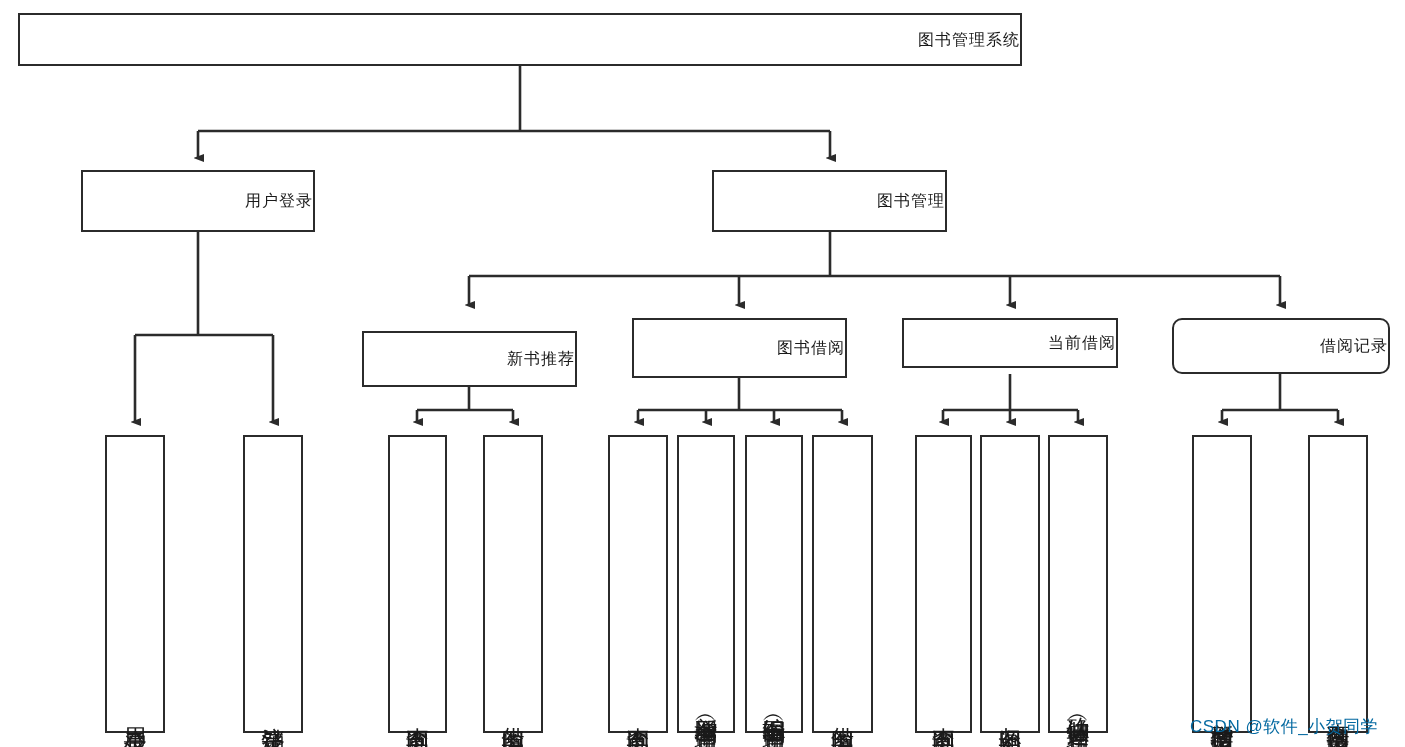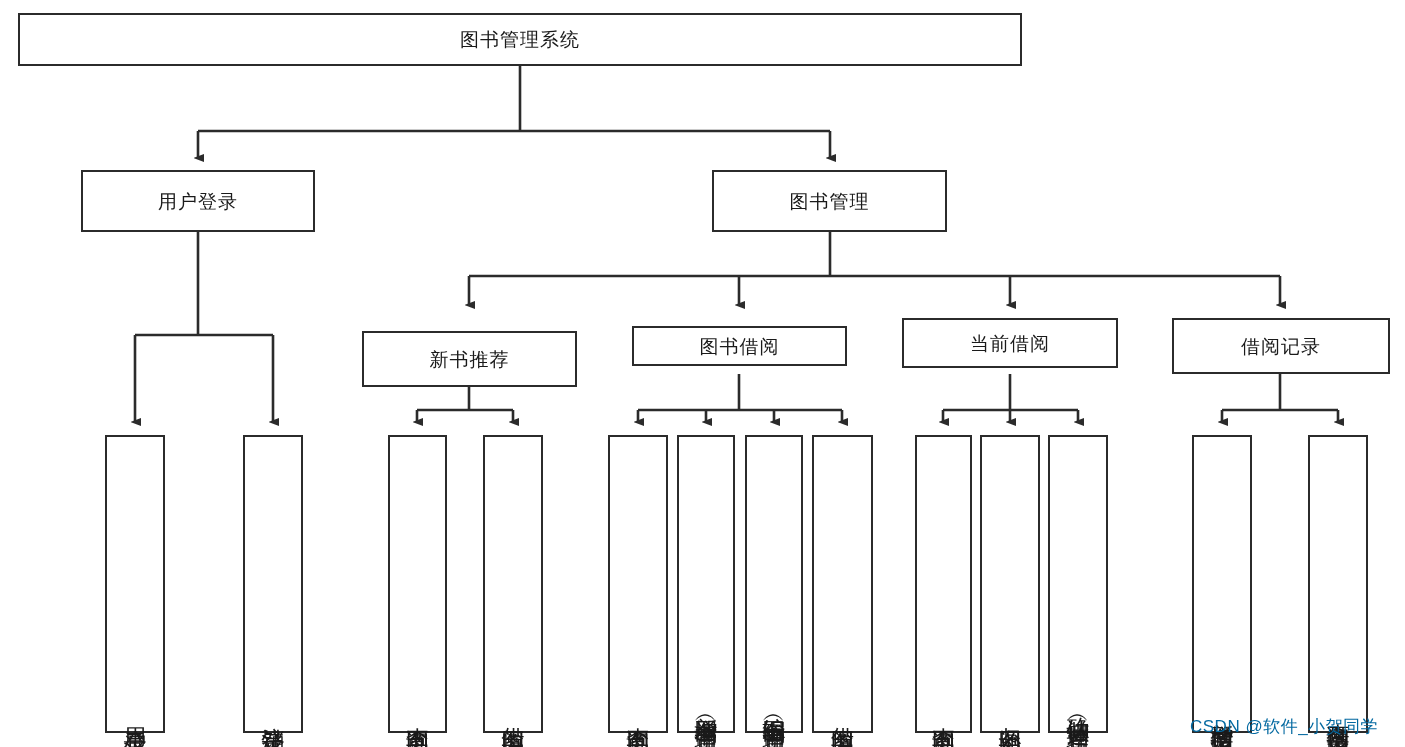--- a/index.html
+++ b/index.html
@@ -24,23 +24,24 @@
     position: absolute;
     box-sizing: border-box;
     border: 2px solid #2b2b2b;
     background: #ffffff;
     display: flex;
     align-items: center;
     justify-content: center;
     color: #1a1a1a;
   }
   .node-h {
-    font-size: 19px;
+    font-size: 16px;
     letter-spacing: 1px;
     line-height: 1;
+    justify-content: flex-end;
   }
   .node-v {
     align-items: flex-end;
     justify-content: center;
     padding-bottom: 14px;
   }
   .vlabel {
     writing-mode: vertical-rl;
     text-orientation: upright;
     font-size: 23px;
@@ -125,27 +126,27 @@
   <div class="node node-h" style="left:81px; top:170px; width:234px; height:62px;">
     <span>用户登录</span>
   </div>
   <div class="node node-h" style="left:712px; top:170px; width:235px; height:62px;">
     <span>图书管理</span>
   </div>
 
   <div class="node node-h" style="left:362px; top:331px; width:215px; height:56px;">
     <span>新书推荐</span>
   </div>
-  <div class="node node-h" style="left:632px; top:326px; width:215px; height:40px;">
+  <div class="node node-h" style="left:632px; top:318px; width:215px; height:60px;">
     <span>图书借阅</span>
   </div>
   <div class="node node-h" style="left:902px; top:318px; width:216px; height:50px;">
     <span>当前借阅</span>
   </div>
-  <div class="node node-h" style="left:1172px; top:318px; width:218px; height:56px;">
+  <div class="node node-h" style="left:1172px; top:318px; width:218px; height:56px;border-radius:10px;">
     <span>借阅记录</span>
   </div>
 
   <div class="node node-v" style="left:105px; top:435px; width:60px; height:298px;">
     <span class="vlabel">用户登录</span>
   </div>
   <div class="node node-v" style="left:243px; top:435px; width:60px; height:298px;">
     <span class="vlabel">注销登录</span>
   </div>
 

